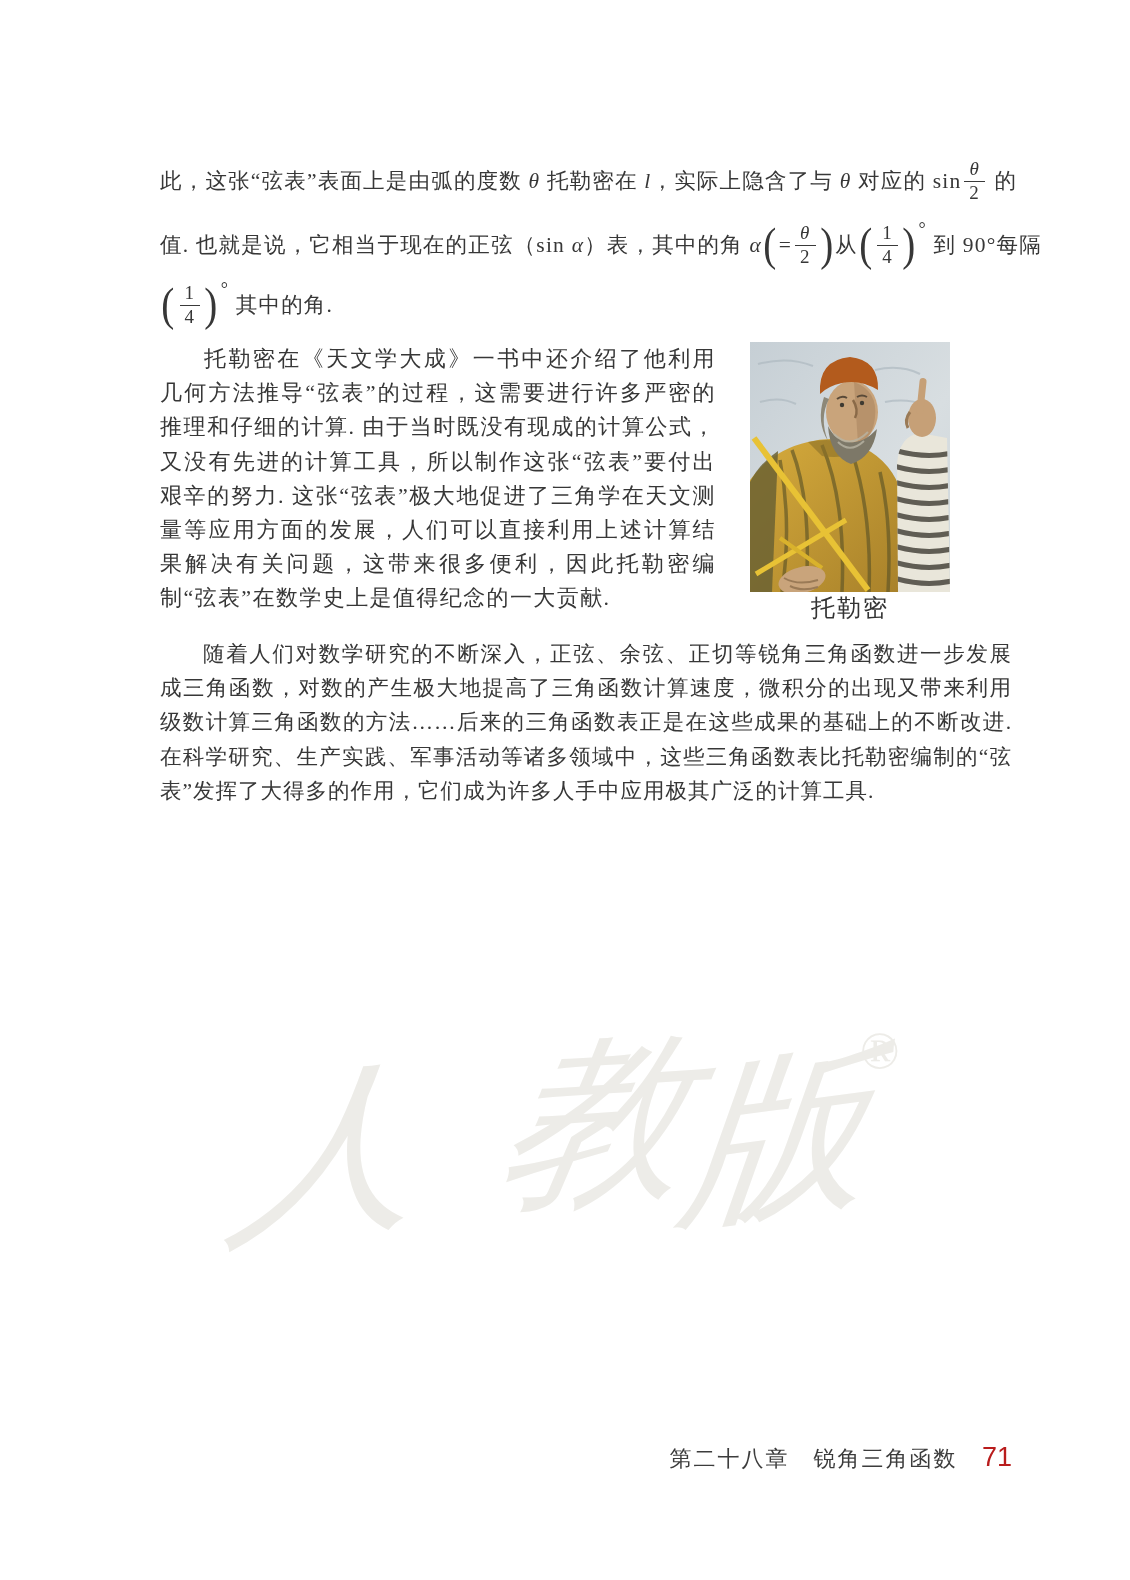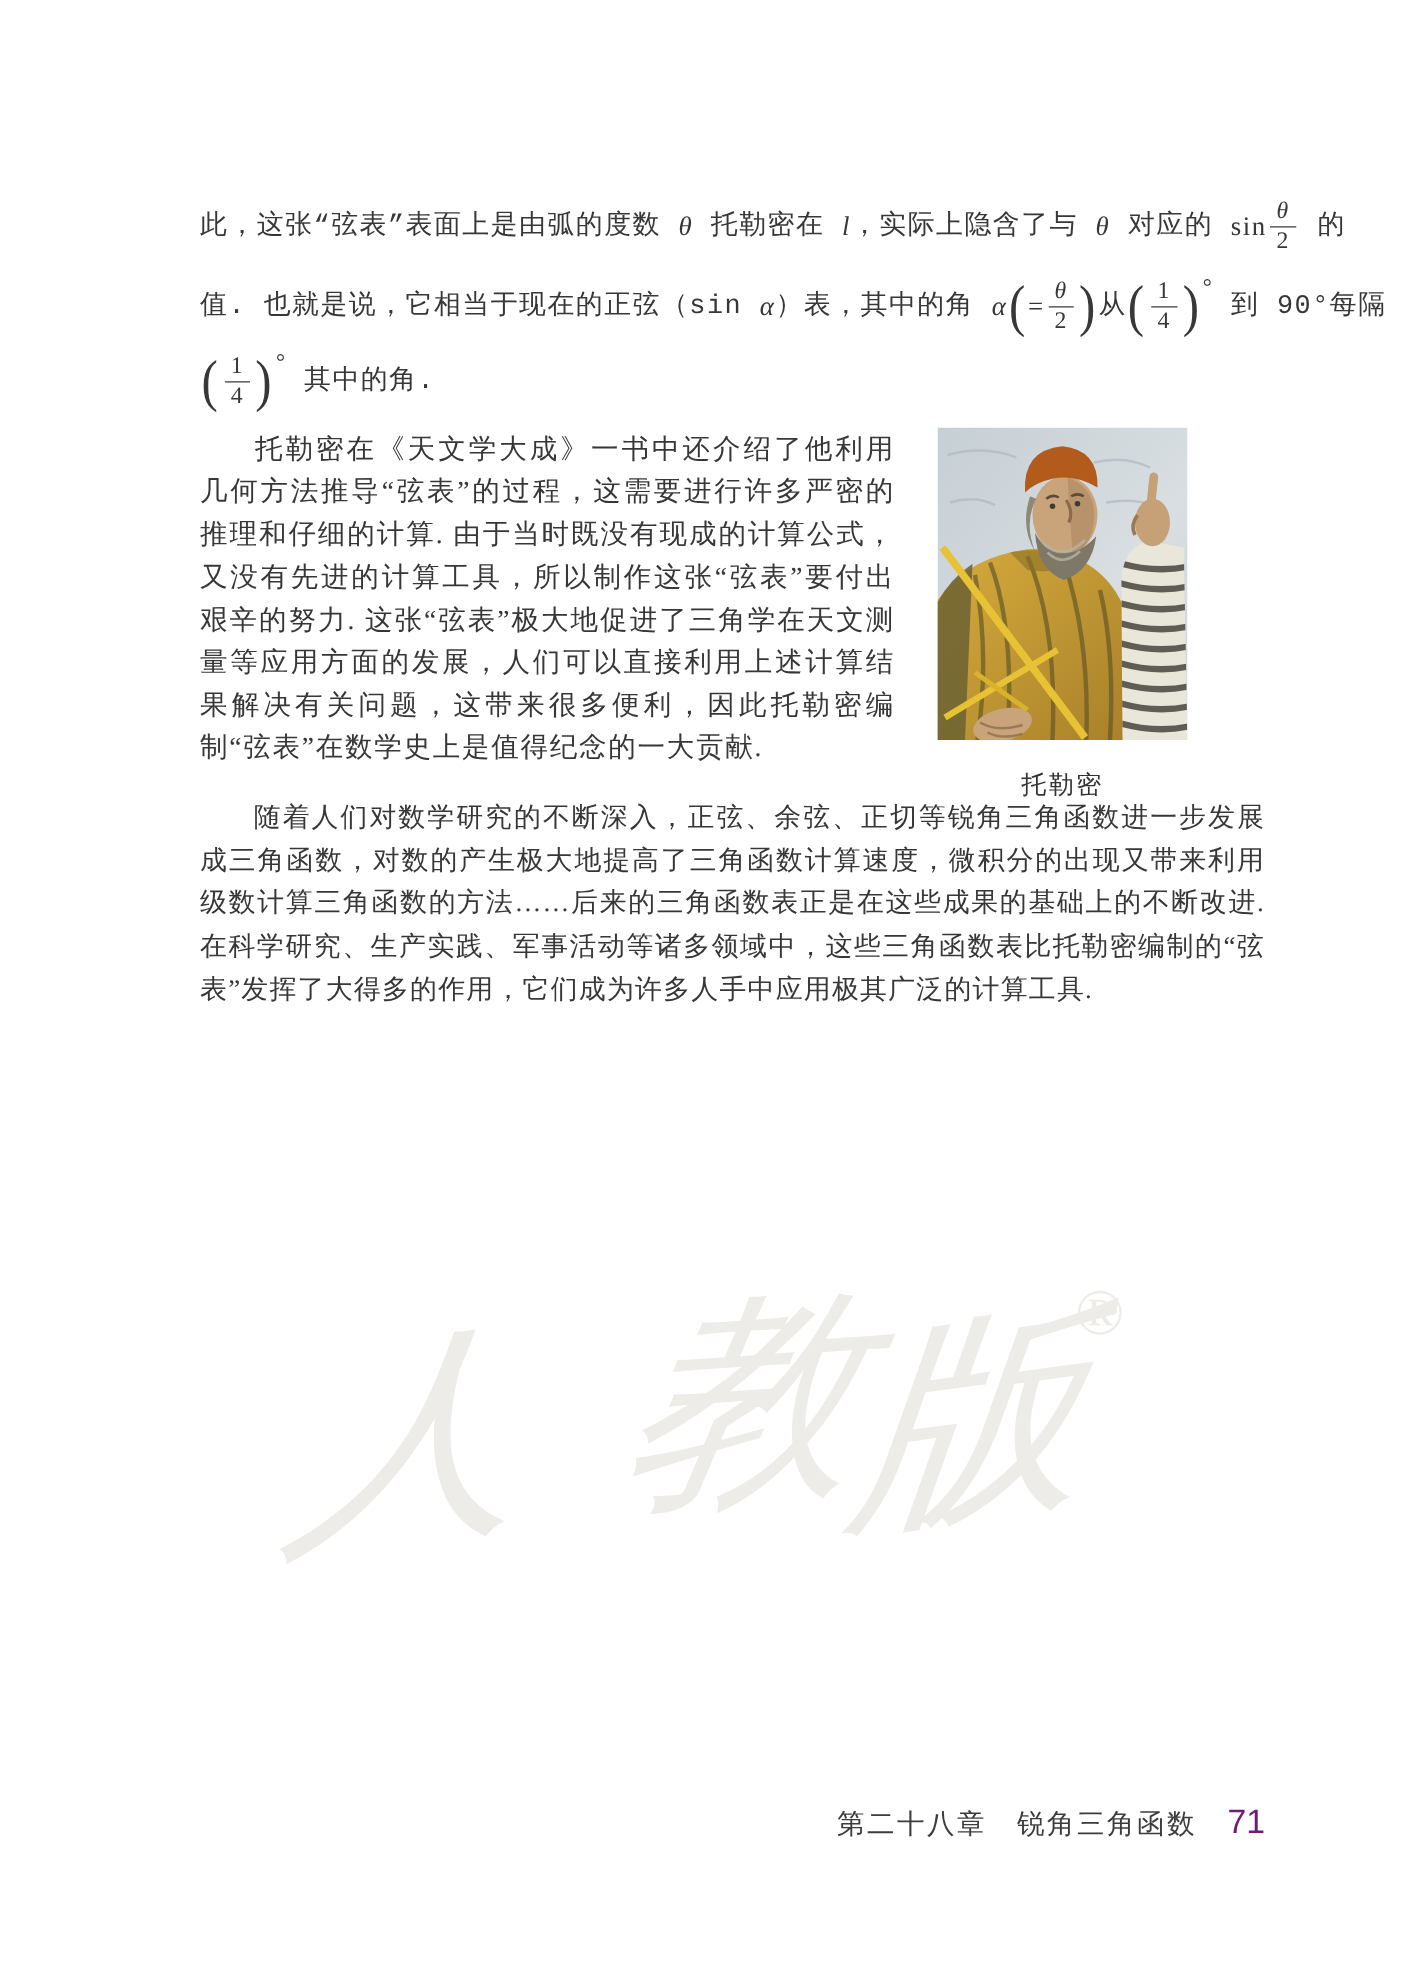--- a/index.html
+++ b/index.html
@@ -17,21 +17,21 @@
   .mline {
     position: absolute;
     left: 160px;
     width: 860px;
     font-size: 21.5px;
     letter-spacing: 1.2px;
     white-space: nowrap;
     line-height: 62px;
     height: 62px;
   }
-  .mline .txt { vertical-align: middle; font-family: Liberation Mono, monospace; }
+  .mline .txt { vertical-align: middle; }
   .mi { font-style: italic; font-family: "Liberation Serif", serif; vertical-align: middle; }
   .rm { font-style: normal; vertical-align: middle; }
   .frac {
     display: inline-block;
     vertical-align: middle;
     text-align: center;
     font-size: 19px;
     line-height: 1.1;
     margin: 0 3px;
   }
@@ -71,22 +71,22 @@
     text-indent: 2em;
   }
   .figure {
     float: right;
     width: 200px;
     margin: 2px 62px 0 34px;
     text-align: center;
   }
   .figure svg { display: block; width: 200px; height: 250px; }
   .figure figcaption {
-    margin-top: 22px;
-    font-size: 20px;
+    margin-top: 0;
+    font-size: 24px;
     letter-spacing: 2px;
     color: #333333;
   }
 
   
   .para3 {
     position: absolute;
     left: 160px;
     top: 637px;
     width: 852px;
@@ -133,21 +133,21 @@
     right: 118px;
     font-family: "Liberation Sans", "DejaVu Sans", sans-serif;
     color: #3c3c3c;
     white-space: nowrap;
   }
   .footer .chapter { font-size: 22px; letter-spacing: 2px; vertical-align: baseline; font-family: Liberation Serif, serif; }
   .footer .pagenum {
     font-size: 27px;
     font-weight: 500;
     margin-left: 20px;
-    color: #701a75;
+    color: #b91c1c;
     vertical-align: baseline;
   }
 </style>
 </head>
 <body>
 
 <div class="page">
 
   <div class="mline" style="top:148px;"><span class="txt">此，这张“弦表”表面上是由弧的度数 </span><span class="mi">θ</span><span class="txt"> 托勒密在 </span><span class="mi">l</span><span class="txt">，实际上隐含了与 </span><span class="mi">θ</span><span class="txt"> 对应的 </span><span class="rm">sin</span><span class="frac"><span class="num mi">θ</span><span class="den">2</span></span><span class="txt"> 的</span></div>
 

